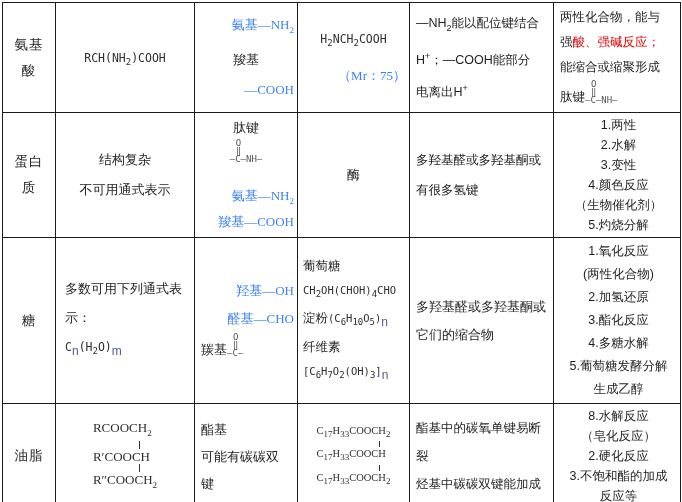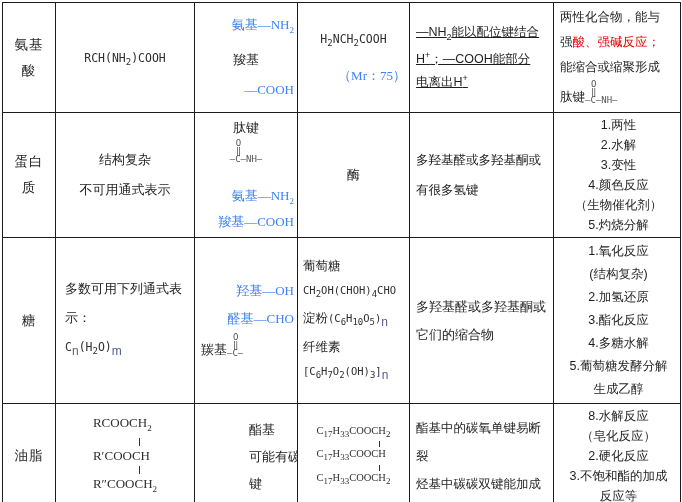--- a/index.html
+++ b/index.html
@@ -20,35 +20,35 @@
   sub{font-size:9px;}
   sup{font-size:9px;}
   .bluesub{color:#53618c;font-size:12px;vertical-align:-4px;font-family:"Liberation Sans",sans-serif;}
   
   .cstruct{display:inline-flex;flex-direction:column;align-items:flex-start;
            font-family:"DejaVu Sans Mono",monospace;font-size:9px;line-height:8px;
            color:#555;vertical-align:text-bottom;}
   .cstruct .top,.cstruct .dbl{padding-left:6px;}
   
   .glyc{display:inline-block;text-align:left;font-family:"Liberation Serif",serif;color:#2e2e2e;}
-  .glyc .gl{line-height:20px;white-space:nowrap;}
+  .glyc .gl{line-height:15px;white-space:nowrap;}
   .bond{width:1px;height:8px;background:#333;}
   
-  .r1c5 .line{line-height:19px;font-size:12.5px;text-decoration:underline;}
+  .r1c5 .line{line-height:28px;font-size:12.5px;}
   .r1c6 .line{line-height:25px;font-size:12.5px;}
   .r1c3 .line{line-height:30px;}
   .r1c4 .line{line-height:32px;}
   .r2c2 .line{line-height:30px;}
   .r2c5 .line{line-height:30px;font-size:12.5px;}
   .r2c3 .line{line-height:22px;}
   .r3c2 .line{line-height:29px;font-size:13px;}
   .r3c3 .line{line-height:28px;}
   .r3c4 .line{line-height:24px;font-size:12.5px;}
   .r3c5 .line{line-height:28px;font-size:13px;}
-  .r4c3 .line{line-height:27px;margin-left:48px;}
+  .r4c3 .line{line-height:27px;}
   .r4c5 .line{line-height:28px;font-size:12.5px;}
   .list .line{line-height:20px;font-size:12.5px;text-align:center;}
   .list3 .line{line-height:23px;font-size:12.5px;text-align:center;}
   .red{color:#e60000;}
 </style>
 </head>
 <body>
 
 <div id="page">
 <table class="sheet">
@@ -158,21 +158,21 @@
       <div class="line"><span>淀粉</span><span class="chem" style="font-size:10.5px">(C<sub>6</sub>H<sub>10</sub>O<sub>5</sub>)</span><span class="bluesub">n</span></div>
       <div class="line">纤维素</div>
       <div class="line"><span class="chem" style="font-size:10.5px">[C<sub>6</sub>H<sub>7</sub>O<sub>2</sub>(OH)<sub>3</sub>]</span><span class="bluesub">n</span></div>
     </td>
     <td class="lft zh r3c5">
       <div class="line">多羟基醛或多羟基酮或</div>
       <div class="line">它们的缩合物</div>
     </td>
     <td class="lft zh list3">
       <div class="line">1.氧化反应</div>
-      <div class="line">(结构复杂)</div>
+      <div class="line">(两性化合物)</div>
       <div class="line">2.加氢还原</div>
       <div class="line">3.酯化反应</div>
       <div class="line">4.多糖水解</div>
       <div class="line">5.葡萄糖发酵分解</div>
       <div class="line">生成乙醇</div>
     </td>
   </tr>
 
   <tr style="height:103px">
     <td class="ctr zh cat">

